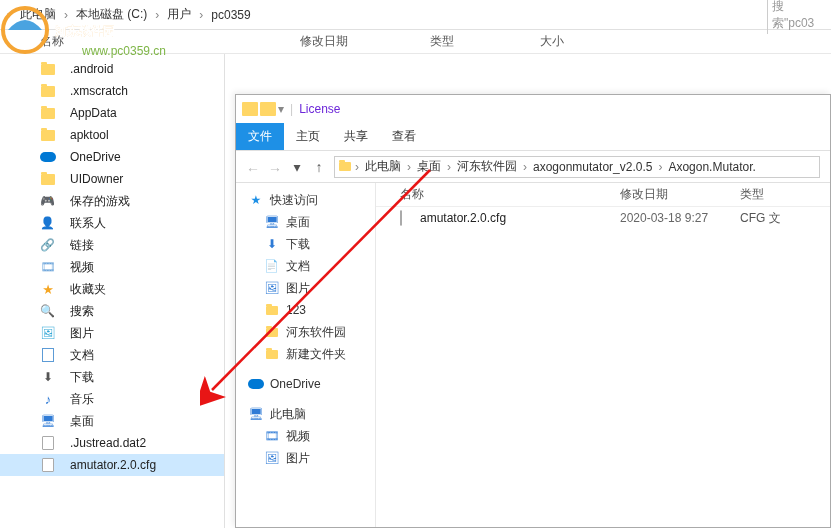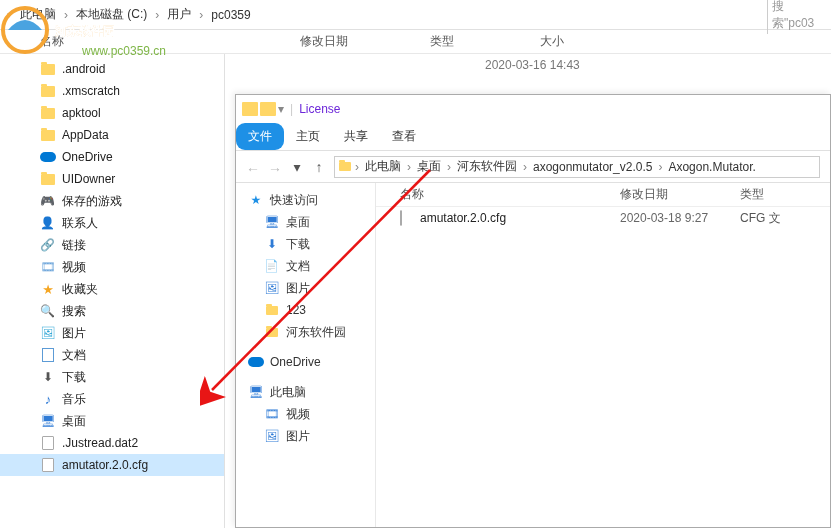--- a/index.html
+++ b/index.html
@@ -16,21 +16,21 @@
 .col-headers { height: 24px; display: flex; align-items: center; border-bottom: 1px solid #e8e8e8; padding-left: 40px; }
 .col-headers span { color: #555; }
 .col-headers .c-name { width: 260px; }
 .col-headers .c-date { width: 130px; }
 .col-headers .c-type { width: 110px; }
 .col-headers .c-size { width: 80px; }
 
 
 .main { display: flex; height: calc(528px - 54px); }
 .sidebar { width: 225px; border-right: 1px solid #e0e0e0; padding-top: 4px; overflow: hidden; }
-.tree-item { display: flex; align-items: center; height: 22px; padding-left: 40px; cursor: default; }
+.tree-item { display: flex; align-items: center; height: 22px; padding-left: 40px; cursor: default; gap: 8px; }
 .tree-item.selected { background: #cce8ff; }
 .tree-item .t-icon { width: 16px; height: 16px; margin-right: 6px; display: flex; align-items: center; justify-content: center; }
 .tree-item .t-label { color: #222; white-space: nowrap; }
 
 
 .folder-y { width: 14px; height: 11px; background: #ffd666; border-radius: 1px; position: relative; }
 .folder-y::before { content: ""; position: absolute; top: -2px; left: 0; width: 6px; height: 2px; background: #ffd666; border-radius: 1px 1px 0 0; }
 .file-ic { width: 12px; height: 14px; background: #fff; border: 1px solid #aaa; border-radius: 1px; }
 .onedrive-ic { width: 16px; height: 10px; background: #0078d4; border-radius: 5px; }
 .star-ic { color: #f5a623; font-size: 13px; }
@@ -51,21 +51,21 @@
 
 
 .window2 { position: absolute; left: 235px; top: 94px; width: 596px; height: 434px; background: #fff; border: 1px solid #aaa; box-shadow: -2px -2px 6px rgba(0,0,0,0.08); }
 .w2-title { height: 28px; display: flex; align-items: center; padding: 0 6px; background: #fff; }
 .w2-title .t-icon { display: flex; gap: 2px; align-items: center; }
 .small-folder { width: 16px; height: 14px; background: #ffd666; border-radius: 1px; }
 .w2-title .pipe { color: #ccc; padding: 0 6px; }
 .w2-title .title { color: #6d28d9; }
 
 .w2-ribbon { height: 28px; background: #fff; border-bottom: 1px solid #e0e0e0; display: flex; align-items: center; }
-.w2-ribbon .tab { padding: 0 12px; color: #333; height: 100%; display: flex; align-items: center; border-radius: 9px; }
+.w2-ribbon .tab { padding: 0 12px; color: #333; height: 100%; display: flex; align-items: center; }
 .w2-ribbon .tab.file { background: #1e90e6; color: #fff; }
 
 .w2-nav { height: 32px; display: flex; align-items: center; padding: 0 6px; border-bottom: 1px solid #e0e0e0; }
 .w2-nav .nav-btn { width: 22px; text-align: center; color: #555; font-size: 14px; }
 .w2-nav .nav-btn.dim { color: #bbb; }
 .w2-nav .addrbar { flex: 1; height: 22px; border: 1px solid #ccc; display: flex; align-items: center; margin: 0 4px; padding: 0 2px; overflow: hidden; }
 .w2-nav .addrbar .ico { width: 16px; display: flex; justify-content: center; }
 .w2-nav .addrbar .seg { padding: 0 4px; color: #333; white-space: nowrap; }
 .w2-nav .addrbar .ar { color: #888; padding: 0 2px; }
 
@@ -126,27 +126,27 @@
       <div class="tree-item">
         <span class="t-icon">
           <span class="folder-y"></span>
         </span>
         <span class="t-label">.xmscratch</span>
       </div>
       <div class="tree-item">
         <span class="t-icon">
           <span class="folder-y"></span>
         </span>
+        <span class="t-label">AppData</span>
+      </div>
+      <div class="tree-item">
+        <span class="t-icon">
+          <span class="folder-y"></span>
+        </span>
         <span class="t-label">apktool</span>
-      </div>
-      <div class="tree-item">
-        <span class="t-icon">
-          <span class="folder-y"></span>
-        </span>
-        <span class="t-label">AppData</span>
       </div>
       <div class="tree-item">
         <span class="t-icon">
           <span class="onedrive-ic"></span>
         </span>
         <span class="t-label">OneDrive</span>
       </div>
       <div class="tree-item">
         <span class="t-icon">
           <span class="folder-y"></span>
@@ -229,21 +229,20 @@
         <span class="t-icon">
           <span class="file-ic"></span>
         </span>
         <span class="t-label">amutator.2.0.cfg</span>
       </div>
     </div>
 
   <div class="content1">
     <div class="row1">
       <span class="c-name"></span>
-      <span class="c-date">2020-03-16 14:43</span>
     </div>
   </div>
 </div>
 
 <div class="window2">
   <div class="w2-title">
     <span class="t-icon">
       <span class="small-folder"></span>
       <span class="small-folder"></span>
       <span style="color:#888">▾</span>
@@ -311,20 +310,26 @@
               <span class="folder-y" style="width:12px;height:9px"></span>
             </span>
             <span>123</span>
           </div>
           <div class="w2-cat w2-sub">
             <span class="ci" style="color:#2f7bd6">
               <span class="folder-y" style="width:12px;height:9px"></span>
             </span>
             <span>河东软件园</span>
           </div>
+          <div class="w2-cat w2-sub">
+            <span class="ci" style="color:#2f7bd6">
+              <span class="folder-y" style="width:12px;height:9px"></span>
+            </span>
+            <span>新建文件夹</span>
+          </div>
         </div>
       <div style="height:8px"></div>
       <div class="w2-cat">
         <span class="ci">
             <span class="onedrive-ic"></span>
           </span>
         <span>OneDrive</span>
       </div>
       <div style="height:8px"></div>
       <div class="w2-cat">

